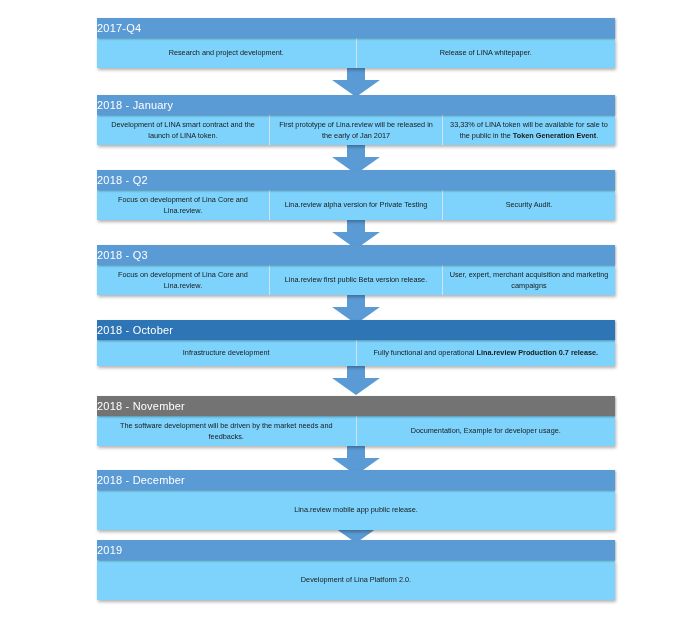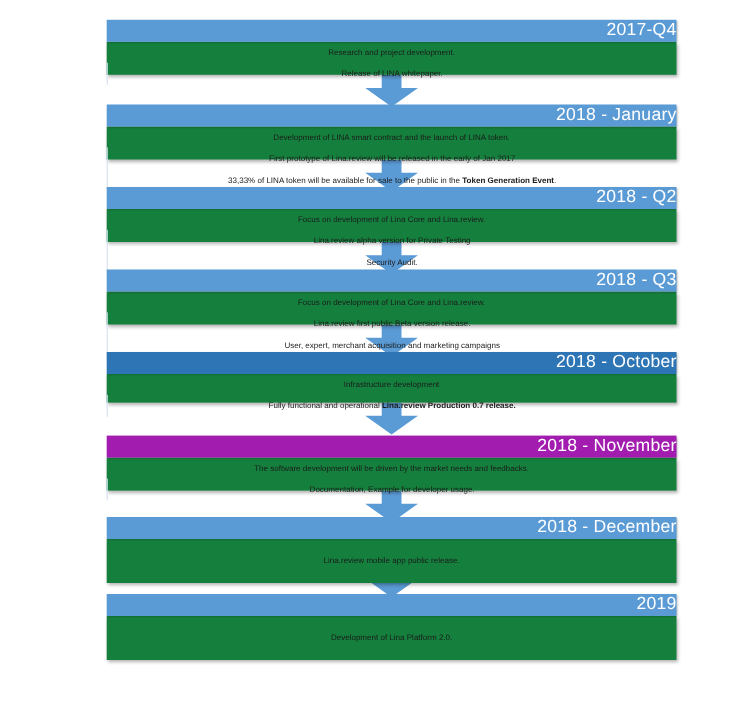--- a/index.html
+++ b/index.html
@@ -23,36 +23,35 @@
 
   .stage {
     position: absolute;
     left: 97px;
     width: 518px;
   }
 
   .stage-header {
     height: 20px;
     line-height: 20px;
-    text-align: right;
+    text-align: left;
     color: #ffffff;
-    font-size: 16px;
+    font-size: 11px;
     letter-spacing: 0.2px;
     box-shadow: 1px 1px 2px rgba(0,0,0,0.32);
     position: relative;
     z-index: 3;
   }
 
   .stage-body {
     display: flex;
-    background: #15803d;
+    background: #7dd3fc;
     box-shadow: 1px 2px 3px rgba(0,0,0,0.30);
     position: relative;
     z-index: 2;
-    flex-direction: column;
   }
 
   .stage-cell {
     flex: 1 1 0;
     box-sizing: border-box;
     display: flex;
     align-items: center;
     justify-content: center;
     text-align: center;
     color: #1a1a1a;
@@ -149,21 +148,21 @@
         </div>
     </div>
   </div>
   <div class="arrow" style="top:366px;">
     <svg width="52" height="30" viewBox="0 0 52 30" xmlns="http://www.w3.org/2000/svg">
       <polygon points="17,0 35,0 35,12 50,12 26,29 2,12 17,12" fill="#5b9bd5"></polygon>
     </svg>
   </div>
 
   <div class="stage" style="top:396px;">
-    <div class="stage-header" style="background:#a21caf;">2018 - November</div>
+    <div class="stage-header" style="background:#737373;">2018 - November</div>
     <div class="stage-body body-h30">
       <div class="stage-cell">The software development will be driven by the market needs and feedbacks.</div>
       <div class="stage-cell">Documentation, Example for developer usage.</div>
     </div>
   </div>
   <div class="arrow" style="top:446px;">
     <svg width="52" height="30" viewBox="0 0 52 30" xmlns="http://www.w3.org/2000/svg">
       <polygon points="17,0 35,0 35,12 50,12 26,29 2,12 17,12" fill="#5b9bd5"></polygon>
     </svg>
   </div>

